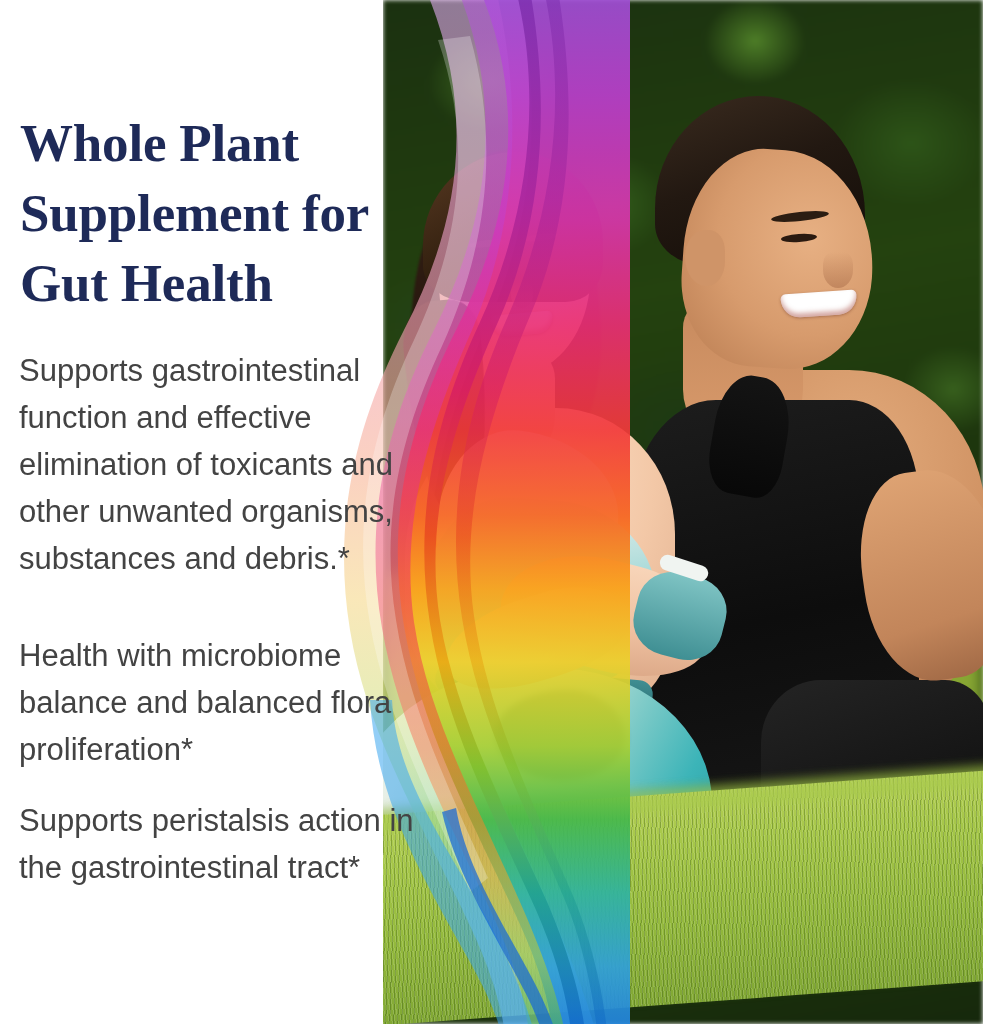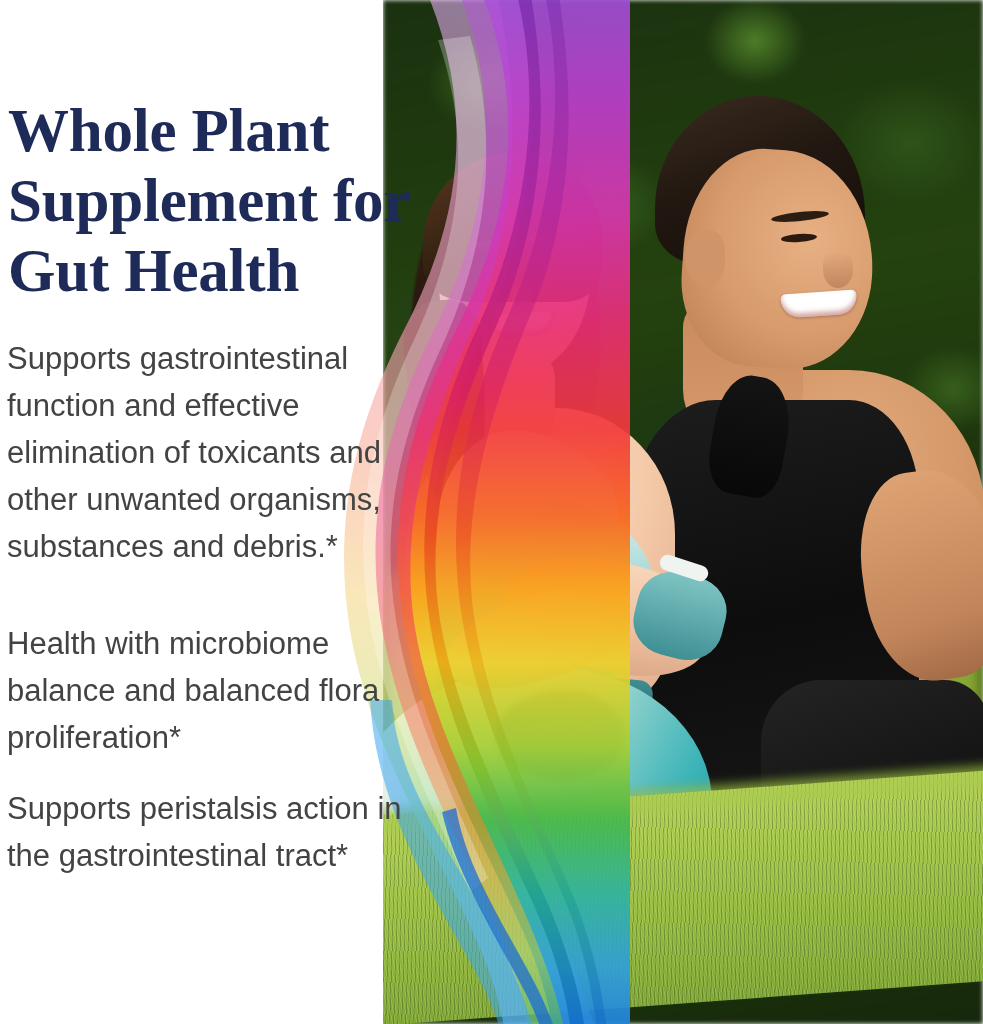--- a/index.html
+++ b/index.html
@@ -304,39 +304,39 @@
   .textpanel {
     position: absolute;
     left: 0; top: 0;
     width: 420px;
     height: 1024px;
   }
   h1.headline {
     position: absolute;
     left: 8px;
     top: 96px;
-    margin: 0;
+    margin: 12px;
     width: 420px;
     font-family: "Liberation Serif", "DejaVu Serif", serif;
     font-weight: 700;
-    font-size: 61px;
+    font-size: 53px;
     line-height: 70px;
     letter-spacing: -0.2px;
     color: #1e2a58;
   }
   .body-block {
     position: absolute;
     left: 7px;
     width: 420px;
     font-family: "Liberation Sans", sans-serif;
     font-weight: 400;
     font-size: 31px;
     line-height: 47px;
     color: #434343;
-    margin: 0;
+    margin: 12px;
   }
   #p1 { top: 335px; }
   #p2 { top: 620px; }
   #p3 { top: 785px; }
 </style>
 </head>
 <body>
 
 <div id="page">
 

